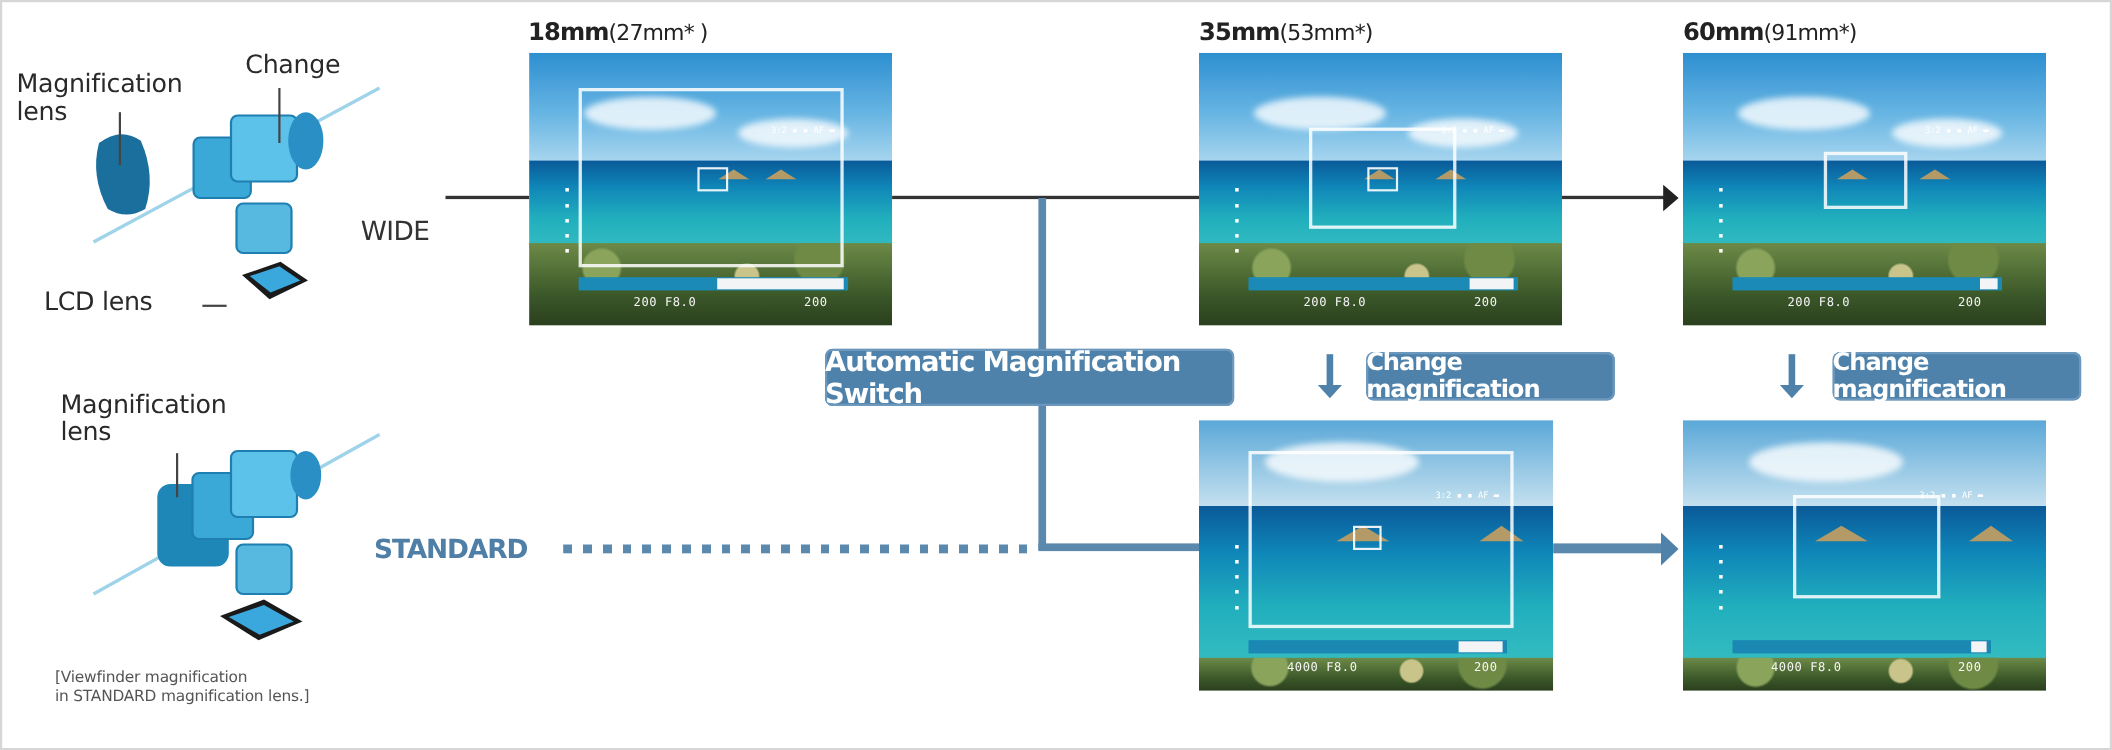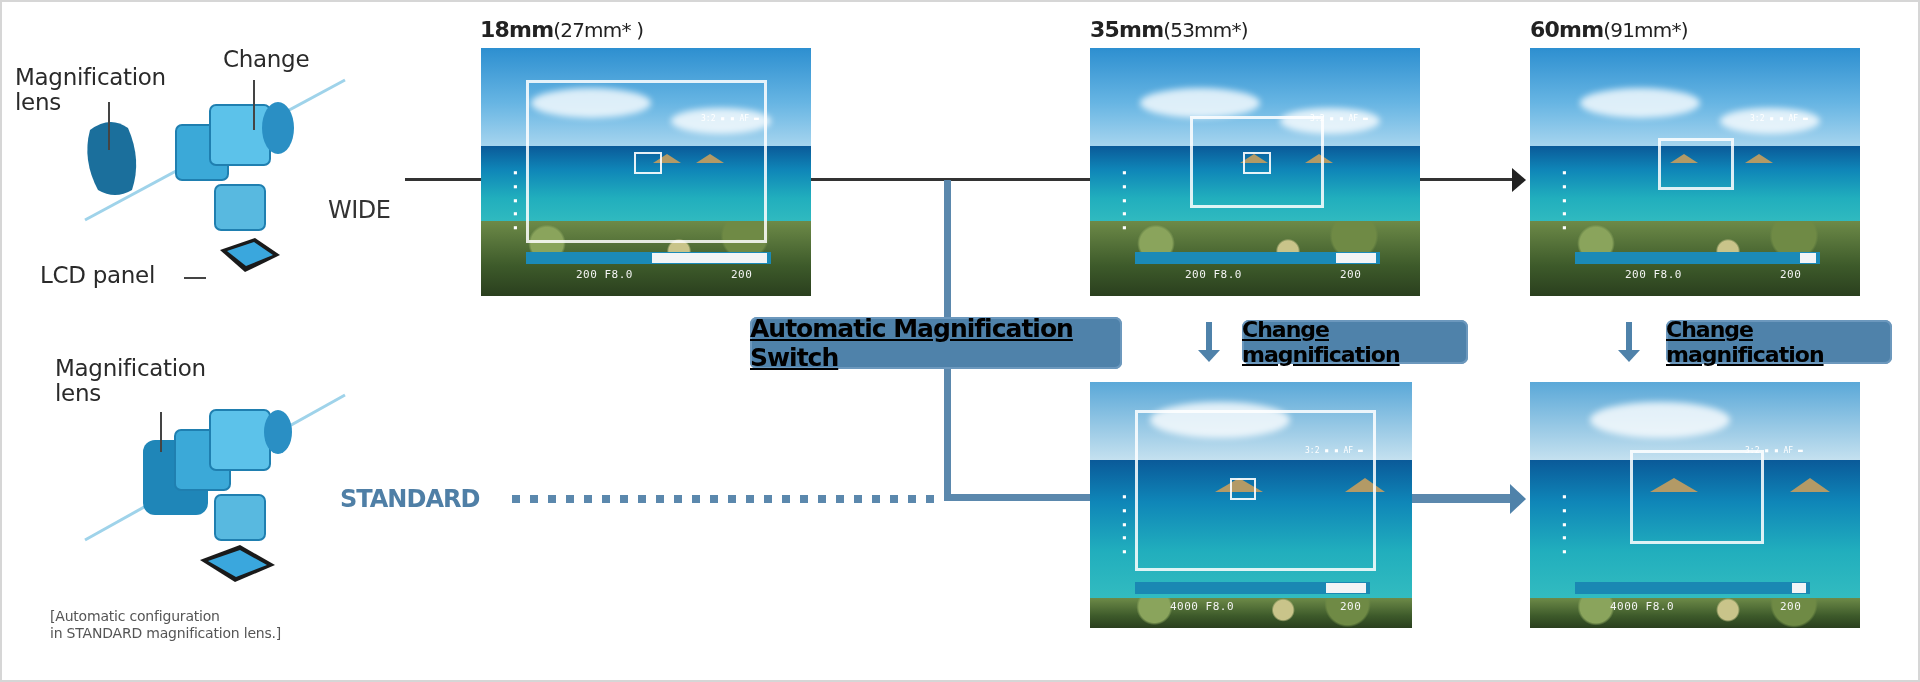--- a/index.html
+++ b/index.html
@@ -36,23 +36,23 @@
   .vf .frame-box{position:absolute;border:3px solid rgba(255,255,255,.85);}
   .vf .bar{position:absolute;background:#1b8ab7;height:12px;}
   .vf .bar .white{position:absolute;top:1px;bottom:1px;right:4px;background:#f2f4f6;}
   .vf .readout{position:absolute;color:#f4f4f4;font-size:11px;font-weight:normal;font-family:"DejaVu Sans Mono",monospace;letter-spacing:.5px;}
   .vf .topinfo{position:absolute;color:#fff;font-size:8px;font-weight:normal;font-family:"DejaVu Sans Mono",monospace;margin-top:48px;}
   .vf .sideinfo{position:absolute;color:#fff;font-size:8px;font-weight:bold;font-family:"DejaVu Sans Mono",monospace;writing-mode:vertical-rl;}
 
   
   .line-dark{position:absolute;background:#333;height:3px;}
   .line-blue{position:absolute;background:#5b88ad;}
-  .pill{position:absolute;background:#4f82aa;color:#000000;border-radius:7px;font-weight:bold;
+  .pill{position:absolute;background:#4f82aa;color:#ffffff;border-radius:7px;font-weight:bold;
         display:flex;align-items:center;justify-content:center;letter-spacing:-1px;
-        box-shadow:0 0 0 2px #6c98bd inset;text-decoration:underline;}
+        box-shadow:0 0 0 2px #6c98bd inset;}
   .arrow-down{position:absolute;width:6px;background:#4f82aa;}
   .arrow-down::after{content:"";position:absolute;left:-8px;bottom:-10px;border-left:11px solid transparent;border-right:11px solid transparent;border-top:12px solid #4f82aa;}
 </style>
 </head>
 <body>
 
 <div class="frame"></div>
 
 <div class="abs" style="left:70px;top:50px;width:290px;height:240px;">
   <svg width="290" height="240">
@@ -66,42 +66,42 @@
     <polygon points="157,201 184,192 203,205 176,216" fill="#3aa7dd"></polygon>
   </svg>
 </div>
 <div class="abs label-dark" style="left:15px;top:65px;">
   <div>Magnification</div>
   <div>lens</div>
 </div>
 <div class="leader" style="left:108px;top:102px;width:2px;height:48px;"></div>
 <div class="abs label-dark" style="left:223px;top:47px;">Change</div>
 <div class="leader" style="left:253px;top:80px;width:2px;height:50px;"></div>
-<div class="abs label-dark" style="left:40px;top:263px;">LCD panel</div>
+<div class="abs label-dark" style="left:40px;top:263px;">LCD lens</div>
 <div class="leader" style="left:184px;top:277px;width:22px;height:2px;"></div>
 
 <div class="abs" style="left:70px;top:380px;width:290px;height:220px;">
   <svg width="290" height="220">
     <line x1="15" y1="160" x2="275" y2="15" stroke="#9fd3ea" stroke-width="3"></line>
     <rect x="73" y="60" width="65" height="75" rx="12" fill="#1f86b8"></rect>
     <rect x="105" y="50" width="55" height="60" rx="6" fill="#3ba9d8" stroke="#1f7fb0" stroke-width="2"></rect>
     <rect x="140" y="30" width="60" height="60" rx="6" fill="#5cc2ea" stroke="#1f7fb0" stroke-width="2"></rect>
     <ellipse cx="208" cy="52" rx="14" ry="22" fill="#2a8fc4"></ellipse>
     <rect x="145" y="115" width="50" height="45" rx="6" fill="#58b9e0" stroke="#1f7fb0" stroke-width="2"></rect>
     <polygon points="130,180 170,165 205,185 165,202" fill="#1a1a1a"></polygon>
     <polygon points="138,181 170,170 197,185 166,197" fill="#3aa7dd"></polygon>
   </svg>
 </div>
 <div class="abs label-dark" style="left:55px;top:356px;">
   <div>Magnification</div>
   <div>lens</div>
 </div>
 <div class="leader" style="left:160px;top:412px;width:2px;height:40px;"></div>
 <div class="abs label-small" style="left:50px;top:608px;">
-  <div>[Automatic configuration</div>
+  <div>[Viewfinder magnification</div>
   <div>in STANDARD magnification lens.]</div>
 </div>
 
 <div class="abs mode-wide" style="left:328px;top:165px;margin-top:31px;">WIDE</div>
 <div class="line-dark" style="left:405px;top:178px;width:76px;"></div>
 
 <div class="abs mode-std" style="left:340px;top:485px;">STANDARD</div>
 <div class="abs" style="left:512px;top:495px;width:428px;height:8px;background:repeating-linear-gradient(90deg,#5b88ad 0 8px,transparent 8px 18px);"></div>
 
 <div class="abs focal" style="left:480px;top:17px;">

